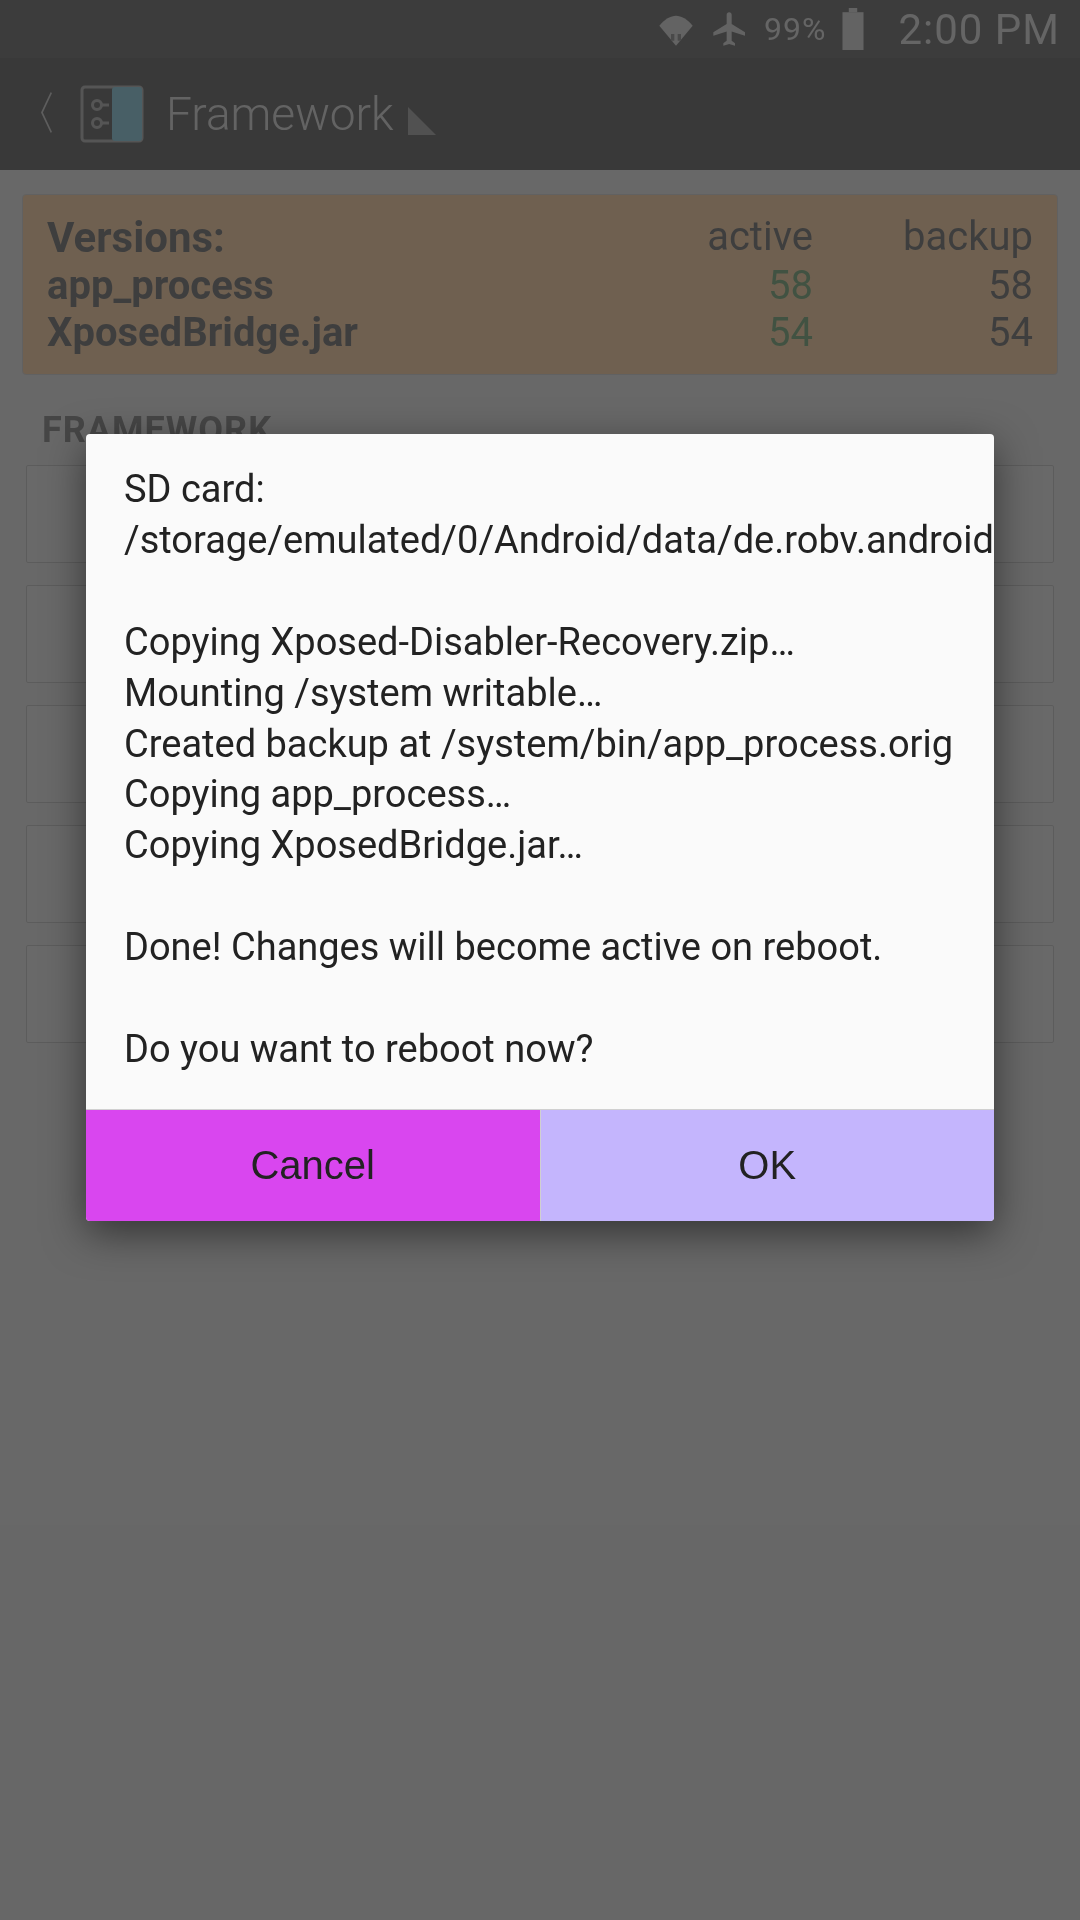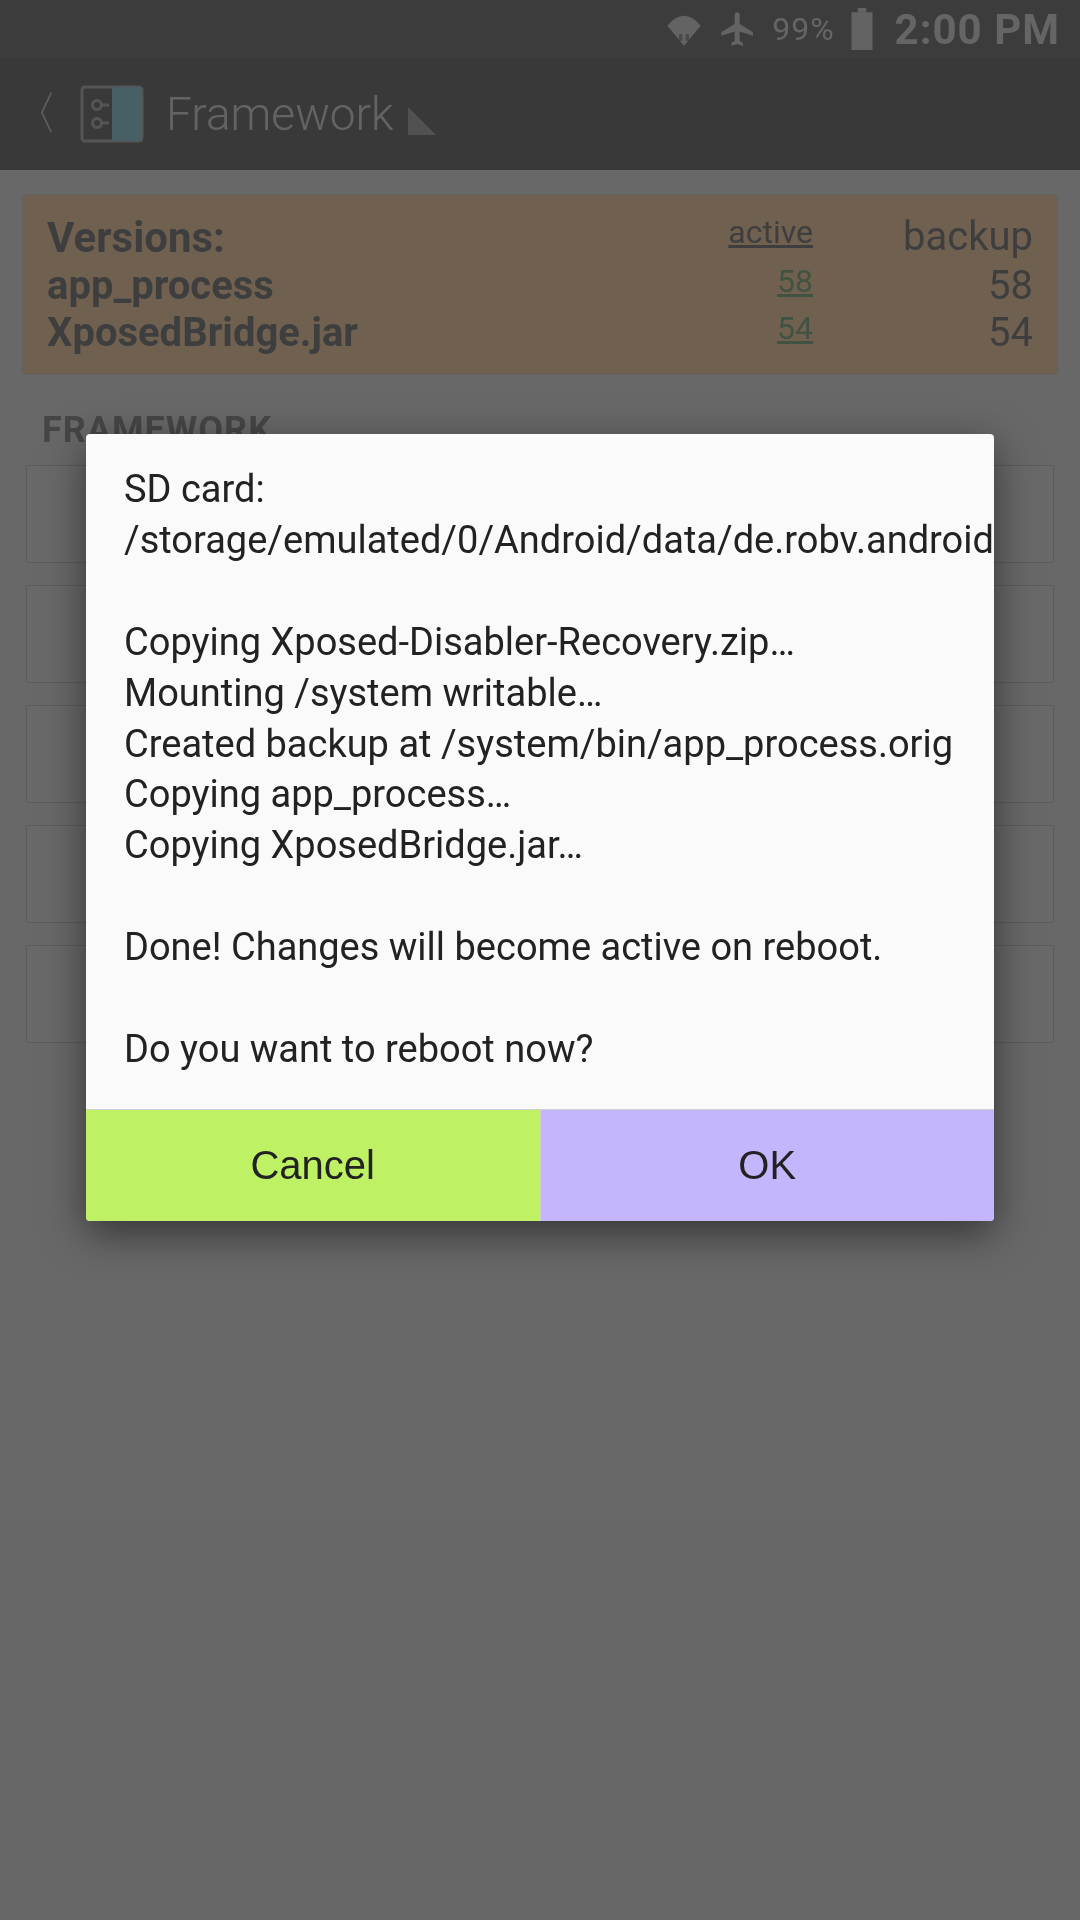--- a/index.html
+++ b/index.html
@@ -14,21 +14,21 @@
   align-items: center;
   justify-content: flex-end;
   padding: 0 20px;
   gap: 14px;
   color: #d0d0d0;
 }
 .statusbar .wifi-icon svg,
 .statusbar .airplane-icon svg,
 .statusbar .battery-icon svg { display:block; }
 .statusbar .battery-pct { font-size: 32px; letter-spacing: 1px; }
-.statusbar .clock { font-size: 42px; font-weight: 700; letter-spacing: 1px; margin-left: 6px; }
+.statusbar .clock { font-size: 42px; font-weight: 400; letter-spacing: 1px; margin-left: 18px; }
 
 
 .actionbar {
   height: 112px;
   background: #0d0d0d;
   display: flex;
   align-items: center;
   padding: 0 12px;
   gap: 18px;
   color: #c9c9c9;
@@ -53,21 +53,21 @@
   padding: 24px 22px;
 }
 .versions-card {
   background: #fdba74;
   border: 1px solid #c0c0c0;
   border-radius: 4px;
   padding: 18px 24px 18px 24px;
 }
 .versions-card .row { display:flex; }
 .versions-card .col-label { flex: 1.4; font-size: 40px; color:#222;font-weight:bold; }
-.versions-card .col-active { width: 200px; text-align:right; font-size:32px;text-decoration:underline; }
+.versions-card .col-active { width: 200px; text-align:right; font-size:40px; }
 .versions-card .col-bundled { width: 220px; text-align:right; font-size:40px; }
 .versions-card .header .col-label { font-weight: 700; font-size:42px; }
 .versions-card .header .col-active,
 .versions-card .header .col-bundled { color:#222; }
 .val-green { color: #2e7d32; }
 .val-dark { color:#222; }
 
 .section-title { font-size: 36px; font-weight:700; color:#444; letter-spacing:1px; padding: 34px 20px 14px; }
 
 .fw-buttons { display:flex; flex-direction:column; gap:22px; padding: 0 4px; }
@@ -104,21 +104,21 @@
   display:flex;
   border-top: 1px solid #d0d0d0;
   height: 112px;
 }
 .dialog-actions .dlg-btn {
   flex:1;
   display:flex; align-items:center; justify-content:center;
   font-size: 40px;
   color:#222;
   border:none;
-  background: #bef264;
+  background: #d946ef;
   cursor:pointer;
 }
 .dialog-actions .dlg-btn.primary {
   background: #c4b5fd;
 }
 .dialog-actions .sep { width:1px; background:#d0d0d0; }
 </style>
 </head>
 <body>
 

